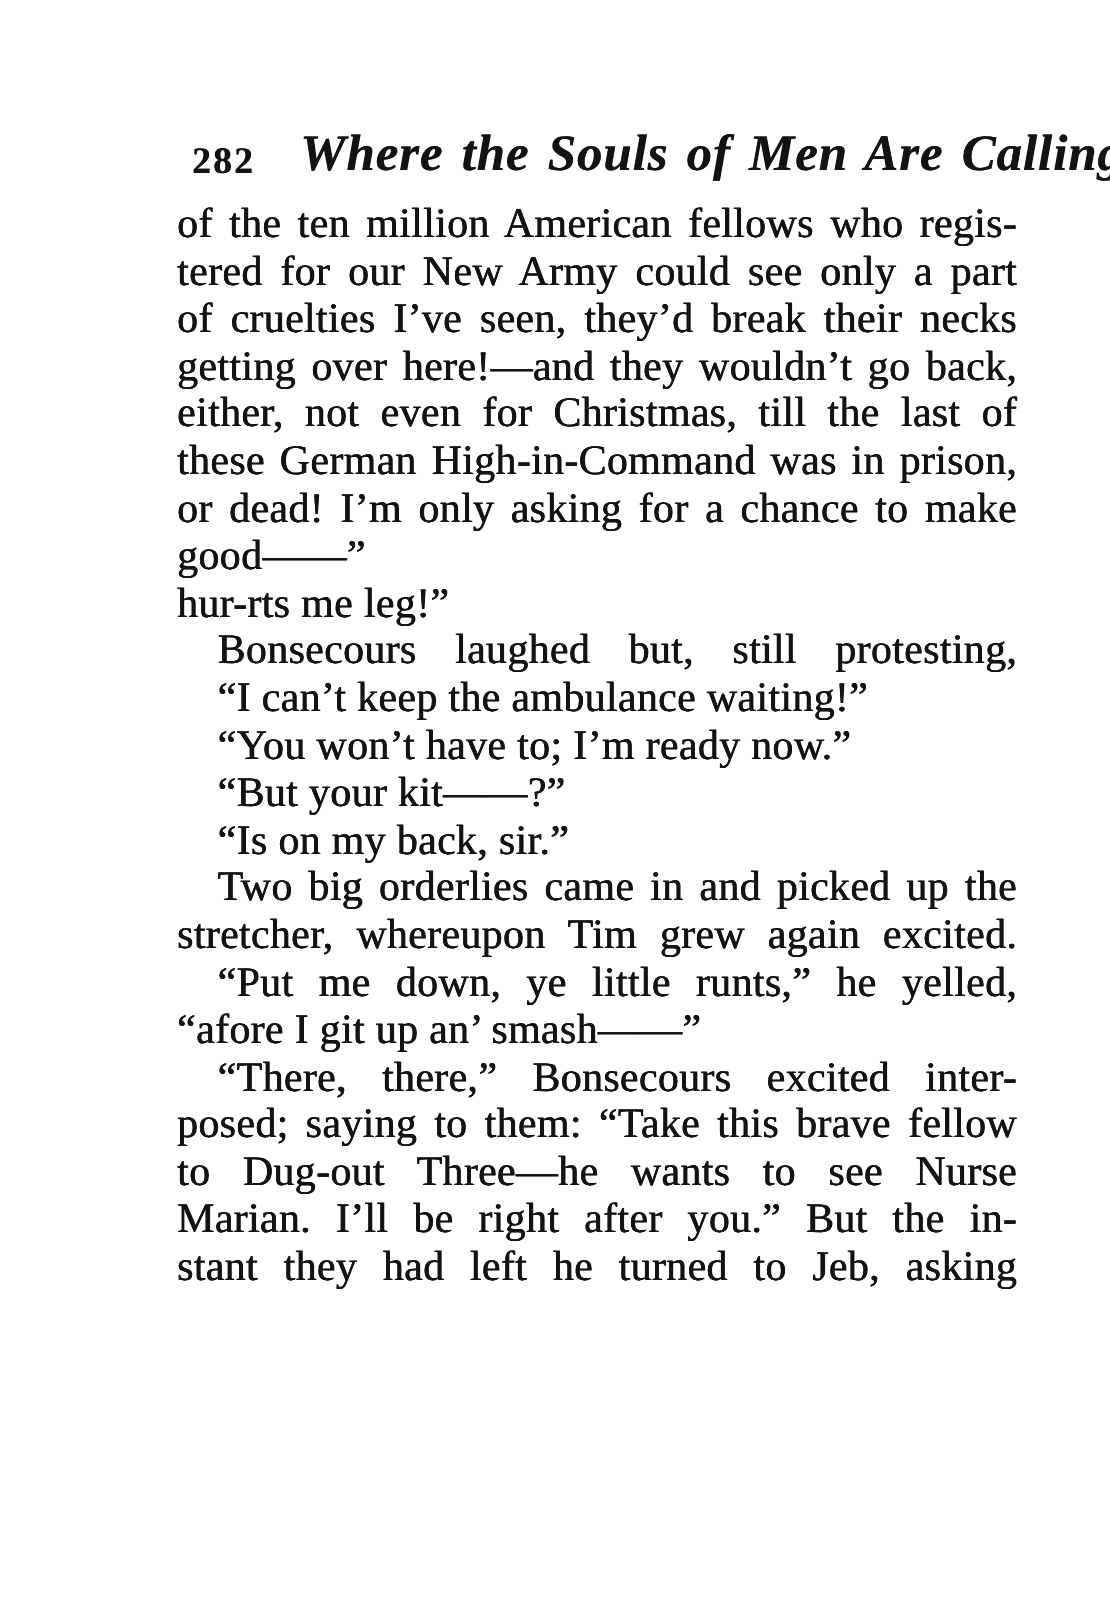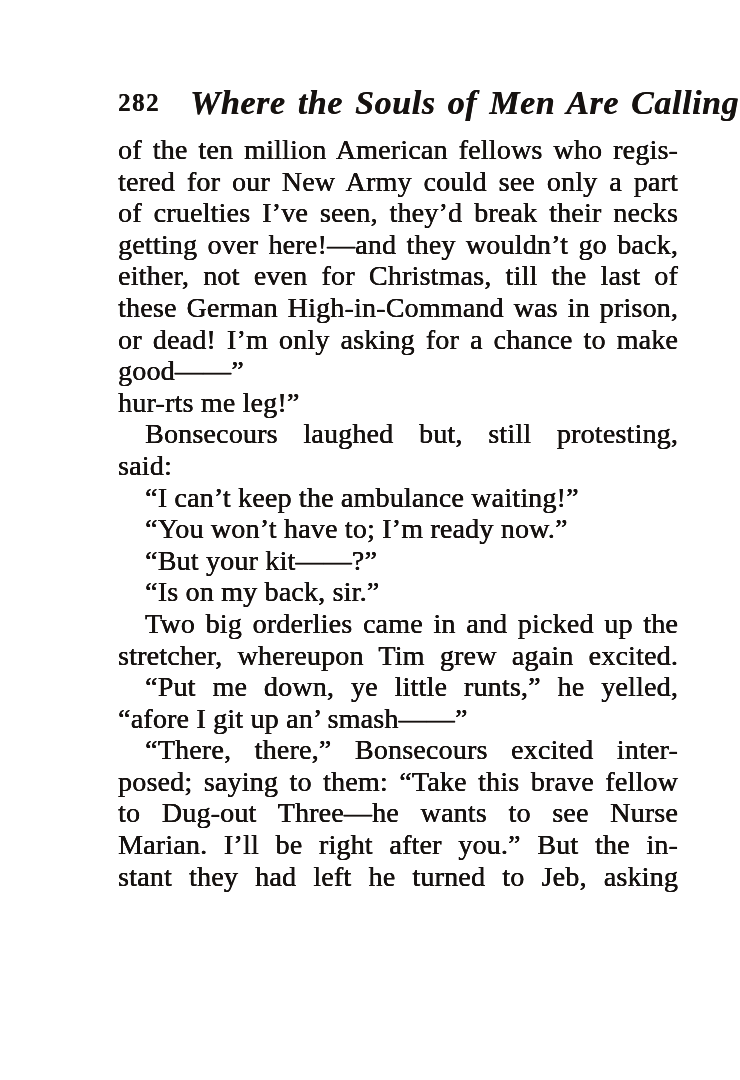--- a/index.html
+++ b/index.html
@@ -12,24 +12,24 @@
     width: 740px;
     height: 1080px;
     background: #ffffff;
     overflow: hidden;
     font-family: "Liberation Serif", serif;
     color: #161210;
   }
   .running-header {
     position: absolute;
     top: 84px;
-    left: 118px;
+    left: 128px;
     width: 560px;
     display: flex;
-    align-items: center;
+    align-items: flex-end;
     white-space: nowrap;
   }
   .page-number {
     font-size: 25px;
     font-weight: 700;
     letter-spacing: 1.5px;
     margin-right: 30px;
     text-shadow: 0.3px 0 0 currentColor;
   }
   .running-title {
@@ -75,21 +75,20 @@
     <div class="text-line j">of the ten million American fellows who regis-</div>
     <div class="text-line j">tered for our New Army could see only a part</div>
     <div class="text-line j">of cruelties I’ve seen, they’d break their necks</div>
     <div class="text-line j">getting over here!—and they wouldn’t go back,</div>
     <div class="text-line j">either, not even for Christmas, till the last of</div>
     <div class="text-line j">these German High-in-Command was in prison,</div>
     <div class="text-line j">or dead!  I’m only asking for a chance to make</div>
     <div class="text-line">good——”</div>
     <div class="text-line">hur-rts me leg!”</div>
     <div class="text-line j ind">Bonsecours laughed but, still protesting,</div>
-    <div class="text-line">said:</div>
     <div class="text-line ind">“I can’t keep the ambulance waiting!”</div>
     <div class="text-line ind">“You won’t have to; I’m ready now.”</div>
     <div class="text-line ind">“But your kit——?”</div>
     <div class="text-line ind">“Is on my back, sir.”</div>
     <div class="text-line j ind">Two big orderlies came in and picked up the</div>
     <div class="text-line j">stretcher, whereupon Tim grew again excited.</div>
     <div class="text-line j ind">“Put me down, ye little runts,” he yelled,</div>
     <div class="text-line">“afore I git up an’ smash——”</div>
     <div class="text-line j ind">“There, there,” Bonsecours excited inter-</div>
     <div class="text-line j">posed; saying to them: “Take this brave fellow</div>

